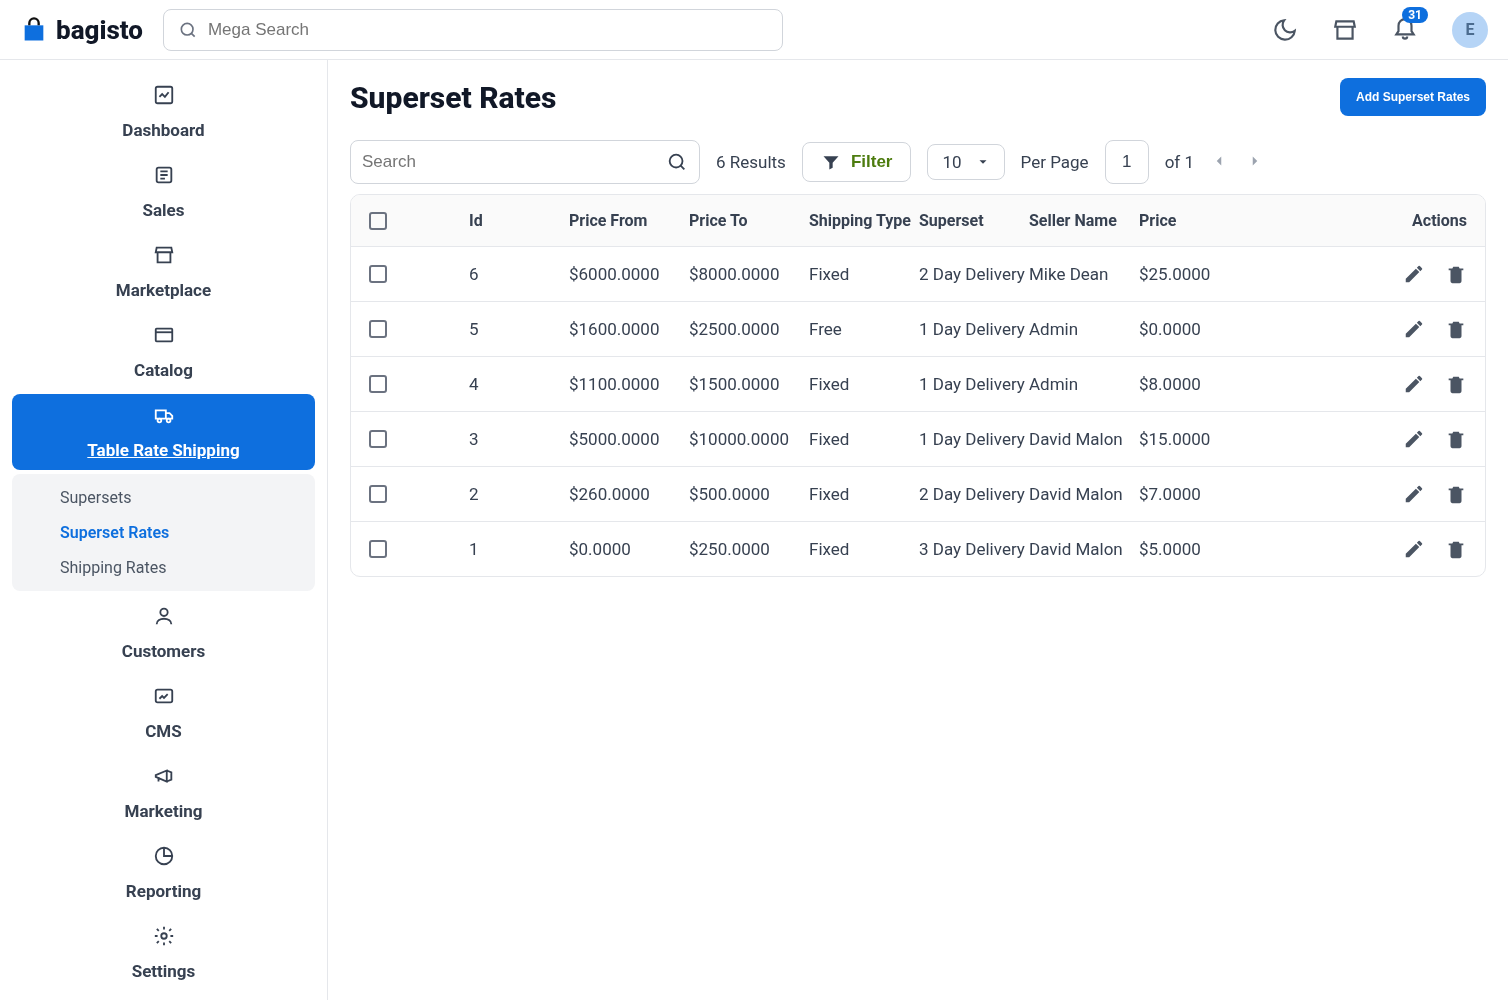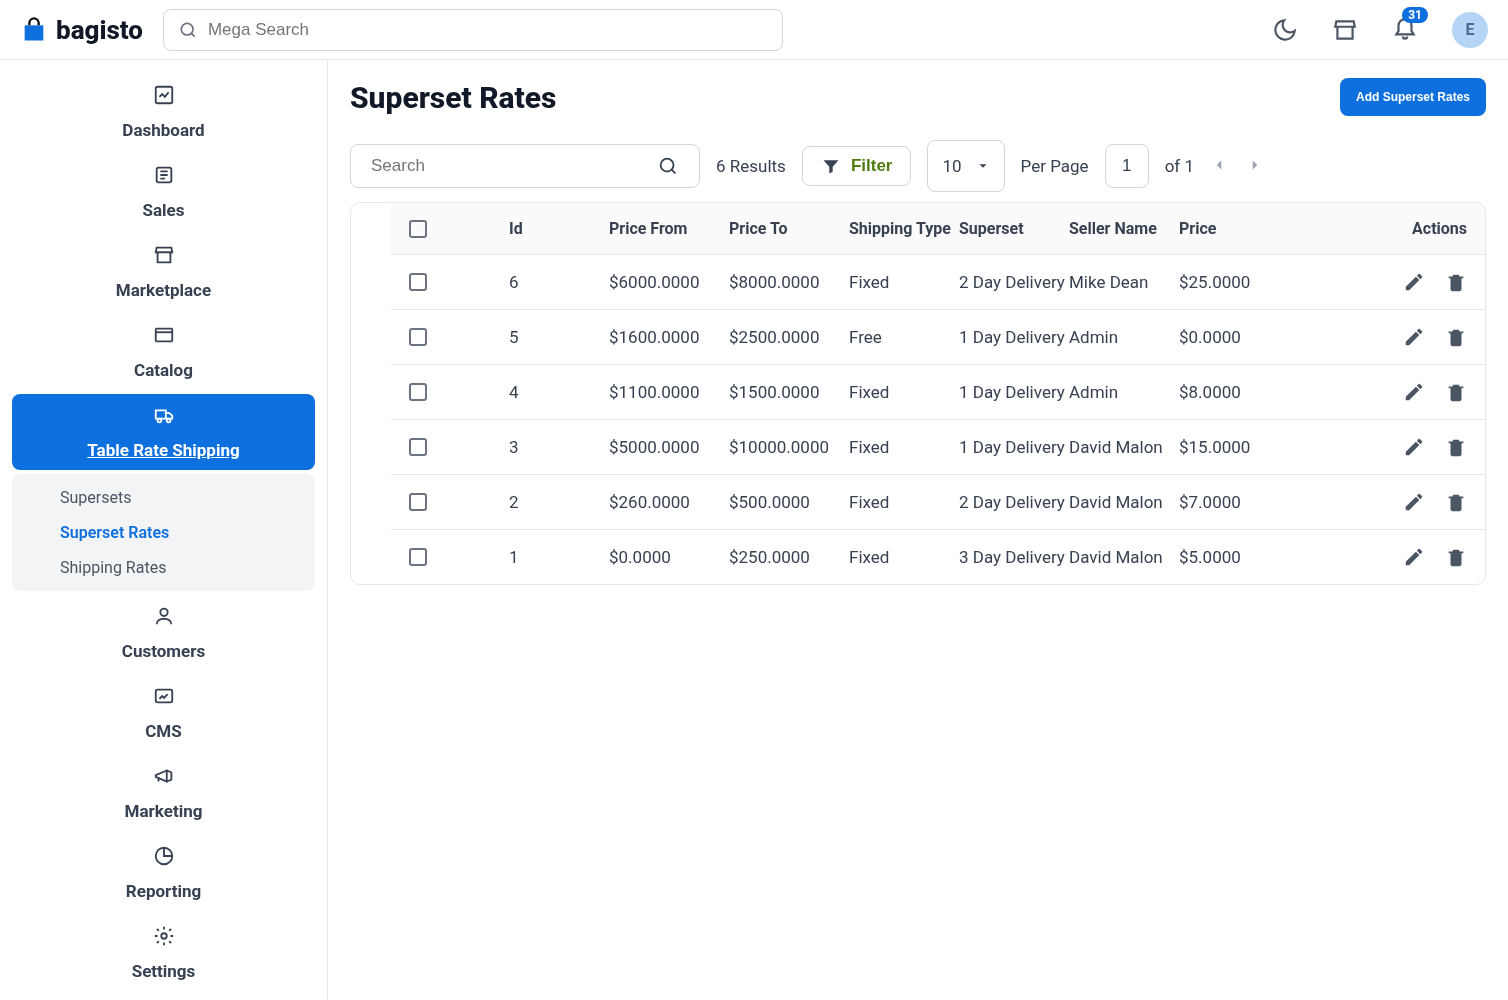--- a/index.html
+++ b/index.html
@@ -21,30 +21,30 @@
 .nav-sub { background: #f3f4f6; border-radius: 8px; padding: 6px 0; margin-bottom:4px; }
 .nav-sub .sub-item { padding: 8px 12px 8px 48px; color: #4b5563; cursor: pointer; font-size: 16px; }
 .nav-sub .sub-item.current { color: #0e6fde; font-weight: 600; }
 .nav-icon { width: 22px; height: 22px; flex-shrink: 0; }
 .collapse-btn { position: absolute; bottom: 14px; left: 16px; color: #4b5563; }
 .main { flex: 1; padding: 18px 22px; }
 .page-head { display: flex; align-items: center; justify-content: space-between; margin-bottom: 24px; }
 .page-title { font-size: 30px; font-weight: 800; color: #111827; }
 .primary-btn { background: #0e6fde; color: #fff; border: none; padding: 12px 16px; font-size: 12px; font-weight: 700; border-radius: 8px; cursor: pointer; }
 .toolbar { display: flex; align-items: center; gap: 16px; margin-bottom: 10px; }
-.tbl-search { width: 350px; height: 44px; border: 1px solid #d1d5db; border-radius: 8px; display: flex; align-items: center; padding: 0 20px; gap: 8px; }
+.tbl-search { width: 350px; height: 44px; border: 1px solid #d1d5db; border-radius: 8px; display: flex; align-items: center; padding: 0 11px; gap: 8px; }
 .tbl-search input { border: none; outline: none; font-size: 17px; flex: 1; color: #374151; }
 .results { color: #374151; font-size: 17px; }
 .filter-btn { height: 40px; border: 1px solid #d1d5db; border-radius: 8px; background: #fff; display: flex; align-items: center; gap: 10px; padding: 0 18px; font-size: 17px; font-weight: 700; color: #4d7c0f; cursor: pointer; }
-.perpage-select { height: 52px; border: 1px solid #d1d5db; border-radius: 8px; background: #fff; display: flex; align-items: center; gap: 14px; padding: 0 14px; font-size: 17px; color: #374151; cursor: pointer; }
+.perpage-select { height: 36px; border: 1px solid #d1d5db; border-radius: 8px; background: #fff; display: flex; align-items: center; gap: 14px; padding: 0 14px; font-size: 17px; color: #374151; cursor: pointer; }
 .perpage-label { color: #374151; font-size: 17px; }
 .page-input { width: 44px; height: 44px; border: 1px solid #d1d5db; border-radius: 8px; text-align: center; font-size: 17px; color: #374151; }
 .page-of { color: #374151; font-size: 17px; }
 .pager-btn { width: 20px; height: 20px; color: #9ca3af; cursor: pointer; }
-.table-wrap { border: 1px solid #e5e7eb; border-radius: 10px; overflow: hidden; margin-top: 10px; padding-left: 40px; }
+.table-wrap { border: 1px solid #e5e7eb; border-radius: 10px; overflow: hidden; margin-top: 10px; }
 .thead, .trow { display: grid; grid-template-columns: 100px 100px 120px 120px 110px 110px 110px 115px 1fr; align-items: center; padding: 16px 18px; }
 .thead { background: #fafafa; font-weight: 700; color: #374151; font-size: 16px; }
 .trow { border-top: 1px solid #e5e7eb; font-size: 17px; color: #374151; }
 .actions { display: flex; gap: 20px; justify-content: flex-end; }
 .action-icon { width: 22px; height: 22px; color: #4b5563; cursor: pointer; }
 .chk { width: 18px; height: 18px; border: 2px solid #6b7280; border-radius: 3px; cursor: pointer; }
 .col-actions-head { text-align: right; }
 </style>
 </head>
 <body>

